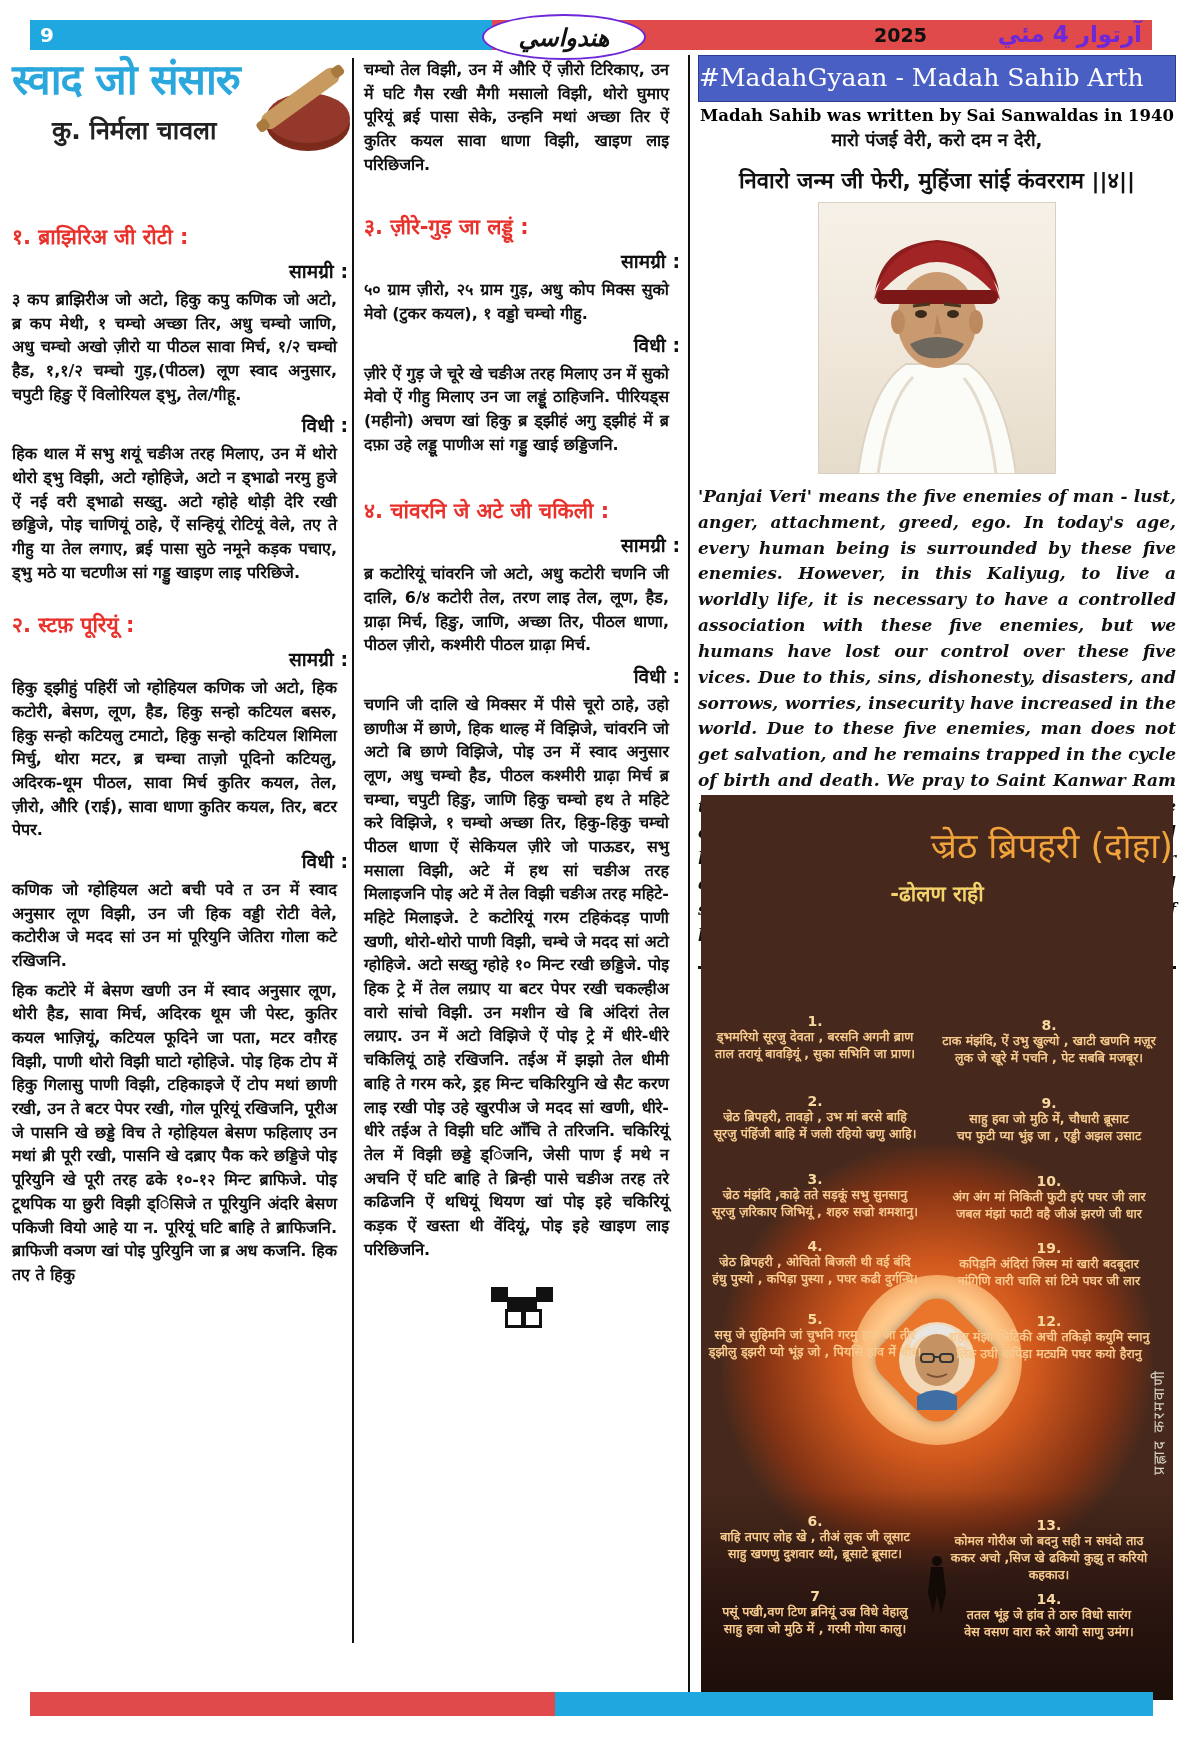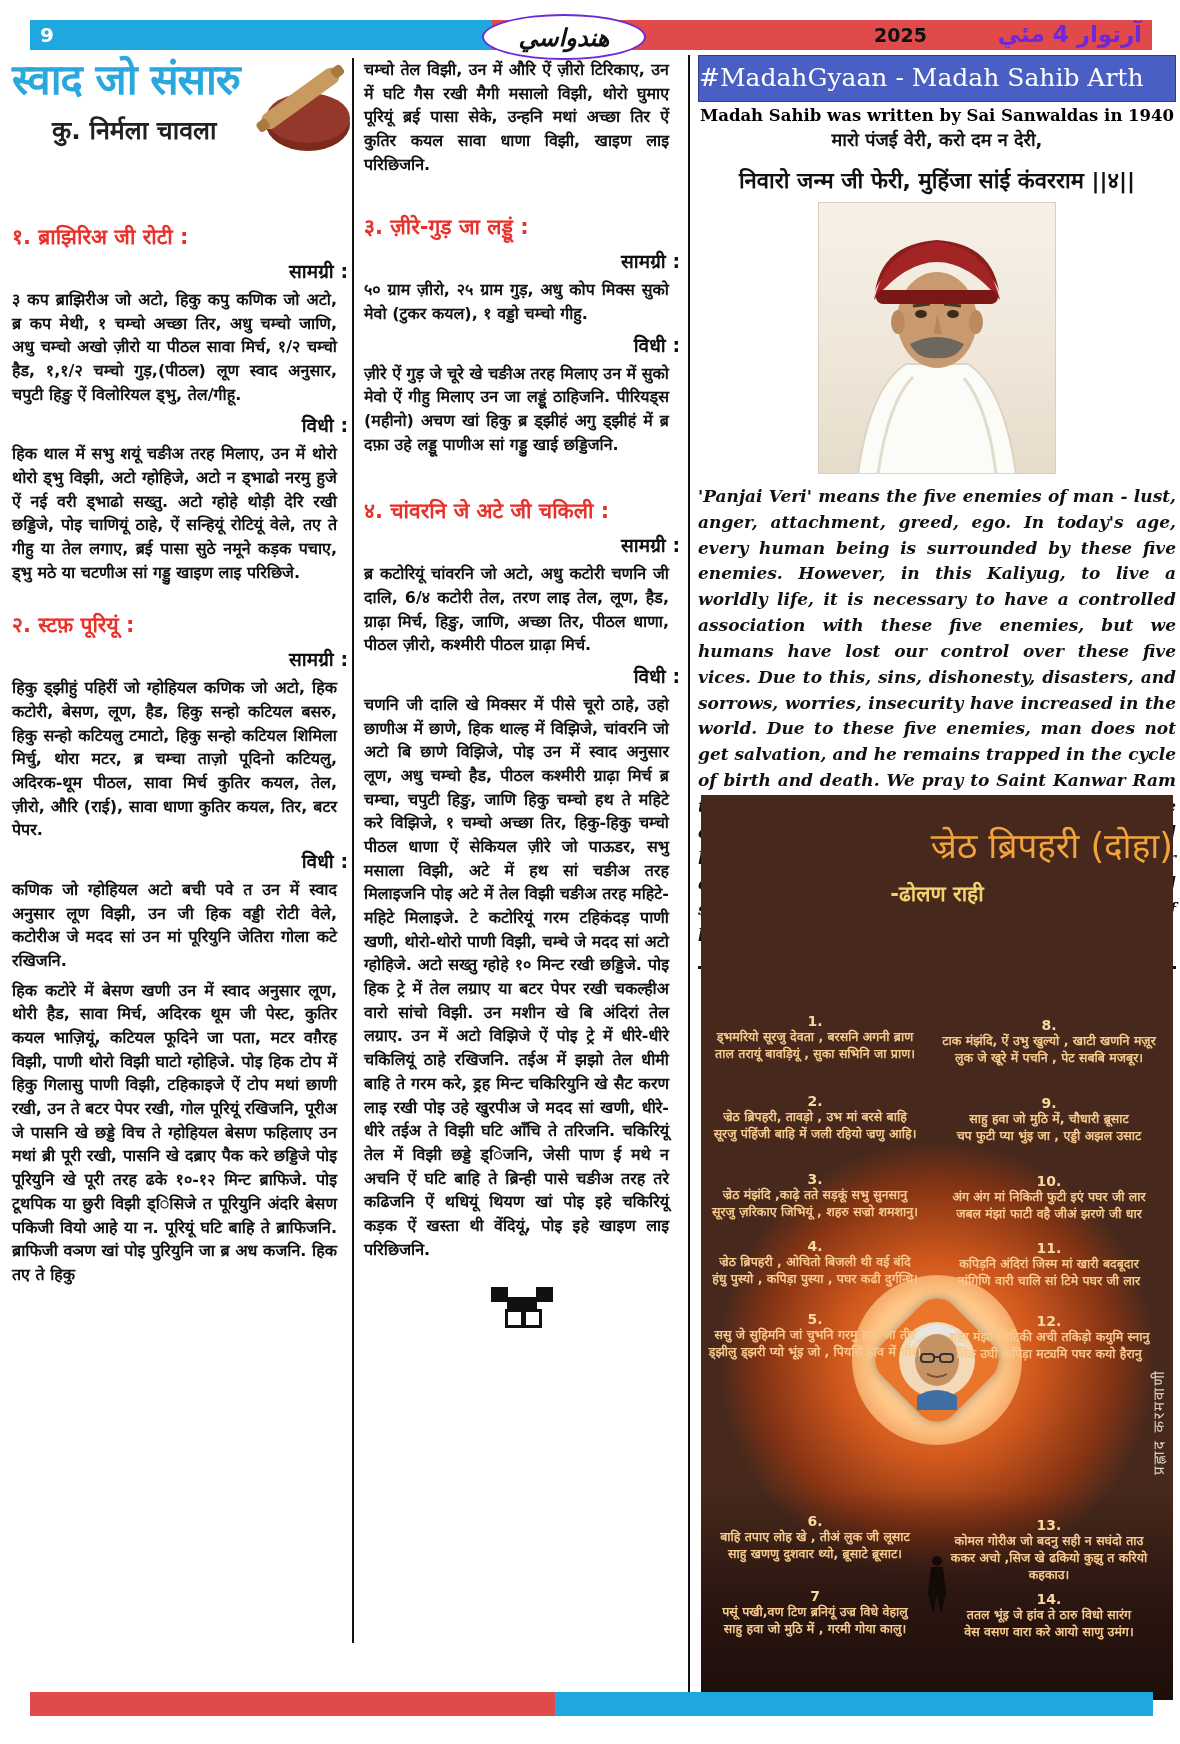--- a/index.html
+++ b/index.html
@@ -209,21 +209,21 @@
         <div class="vl">अंग अंग मां निकिती फुटी इएं पघर जी लार</div>
         <div class="vl">जबल मंझां फाटी वहै जीअं झरणे जी धार</div>
       </div>
 
       <div class="verse" style="left:6px;top:443px;width:216px">
         <div class="vnum">4.</div>
         <div class="vl">ज्रेठ ब्रिपहरी , ओचितो बिजली थी वई बंदि</div>
         <div class="vl">हंधु पुस्यो , कपिड़ा पुस्या , पघर कढी दुर्गन्धि।</div>
       </div>
       <div class="verse" style="left:230px;top:445px;width:236px">
-        <div class="vnum">11.</div>
+        <div class="vnum">19.</div>
         <div class="vl">कपिड़नि अंदिरां जिस्म मां खारी बदबूदार</div>
         <div class="vl">नांगिणि वारी चालि सां टिमे पघर जी लार</div>
       </div>
 
       <div class="verse" style="left:6px;top:516px;width:216px">
         <div class="vnum">5.</div>
         <div class="vl">ससु जे सुहिमनि जां चुभनि गरमु हवा जा तीर</div>
         <div class="vl">ड्झीलु ड्झरी प्यो भूंइ जो , पियसि हांव में चीर।</div>
       </div>
       <div class="verse" style="left:230px;top:518px;width:236px">

